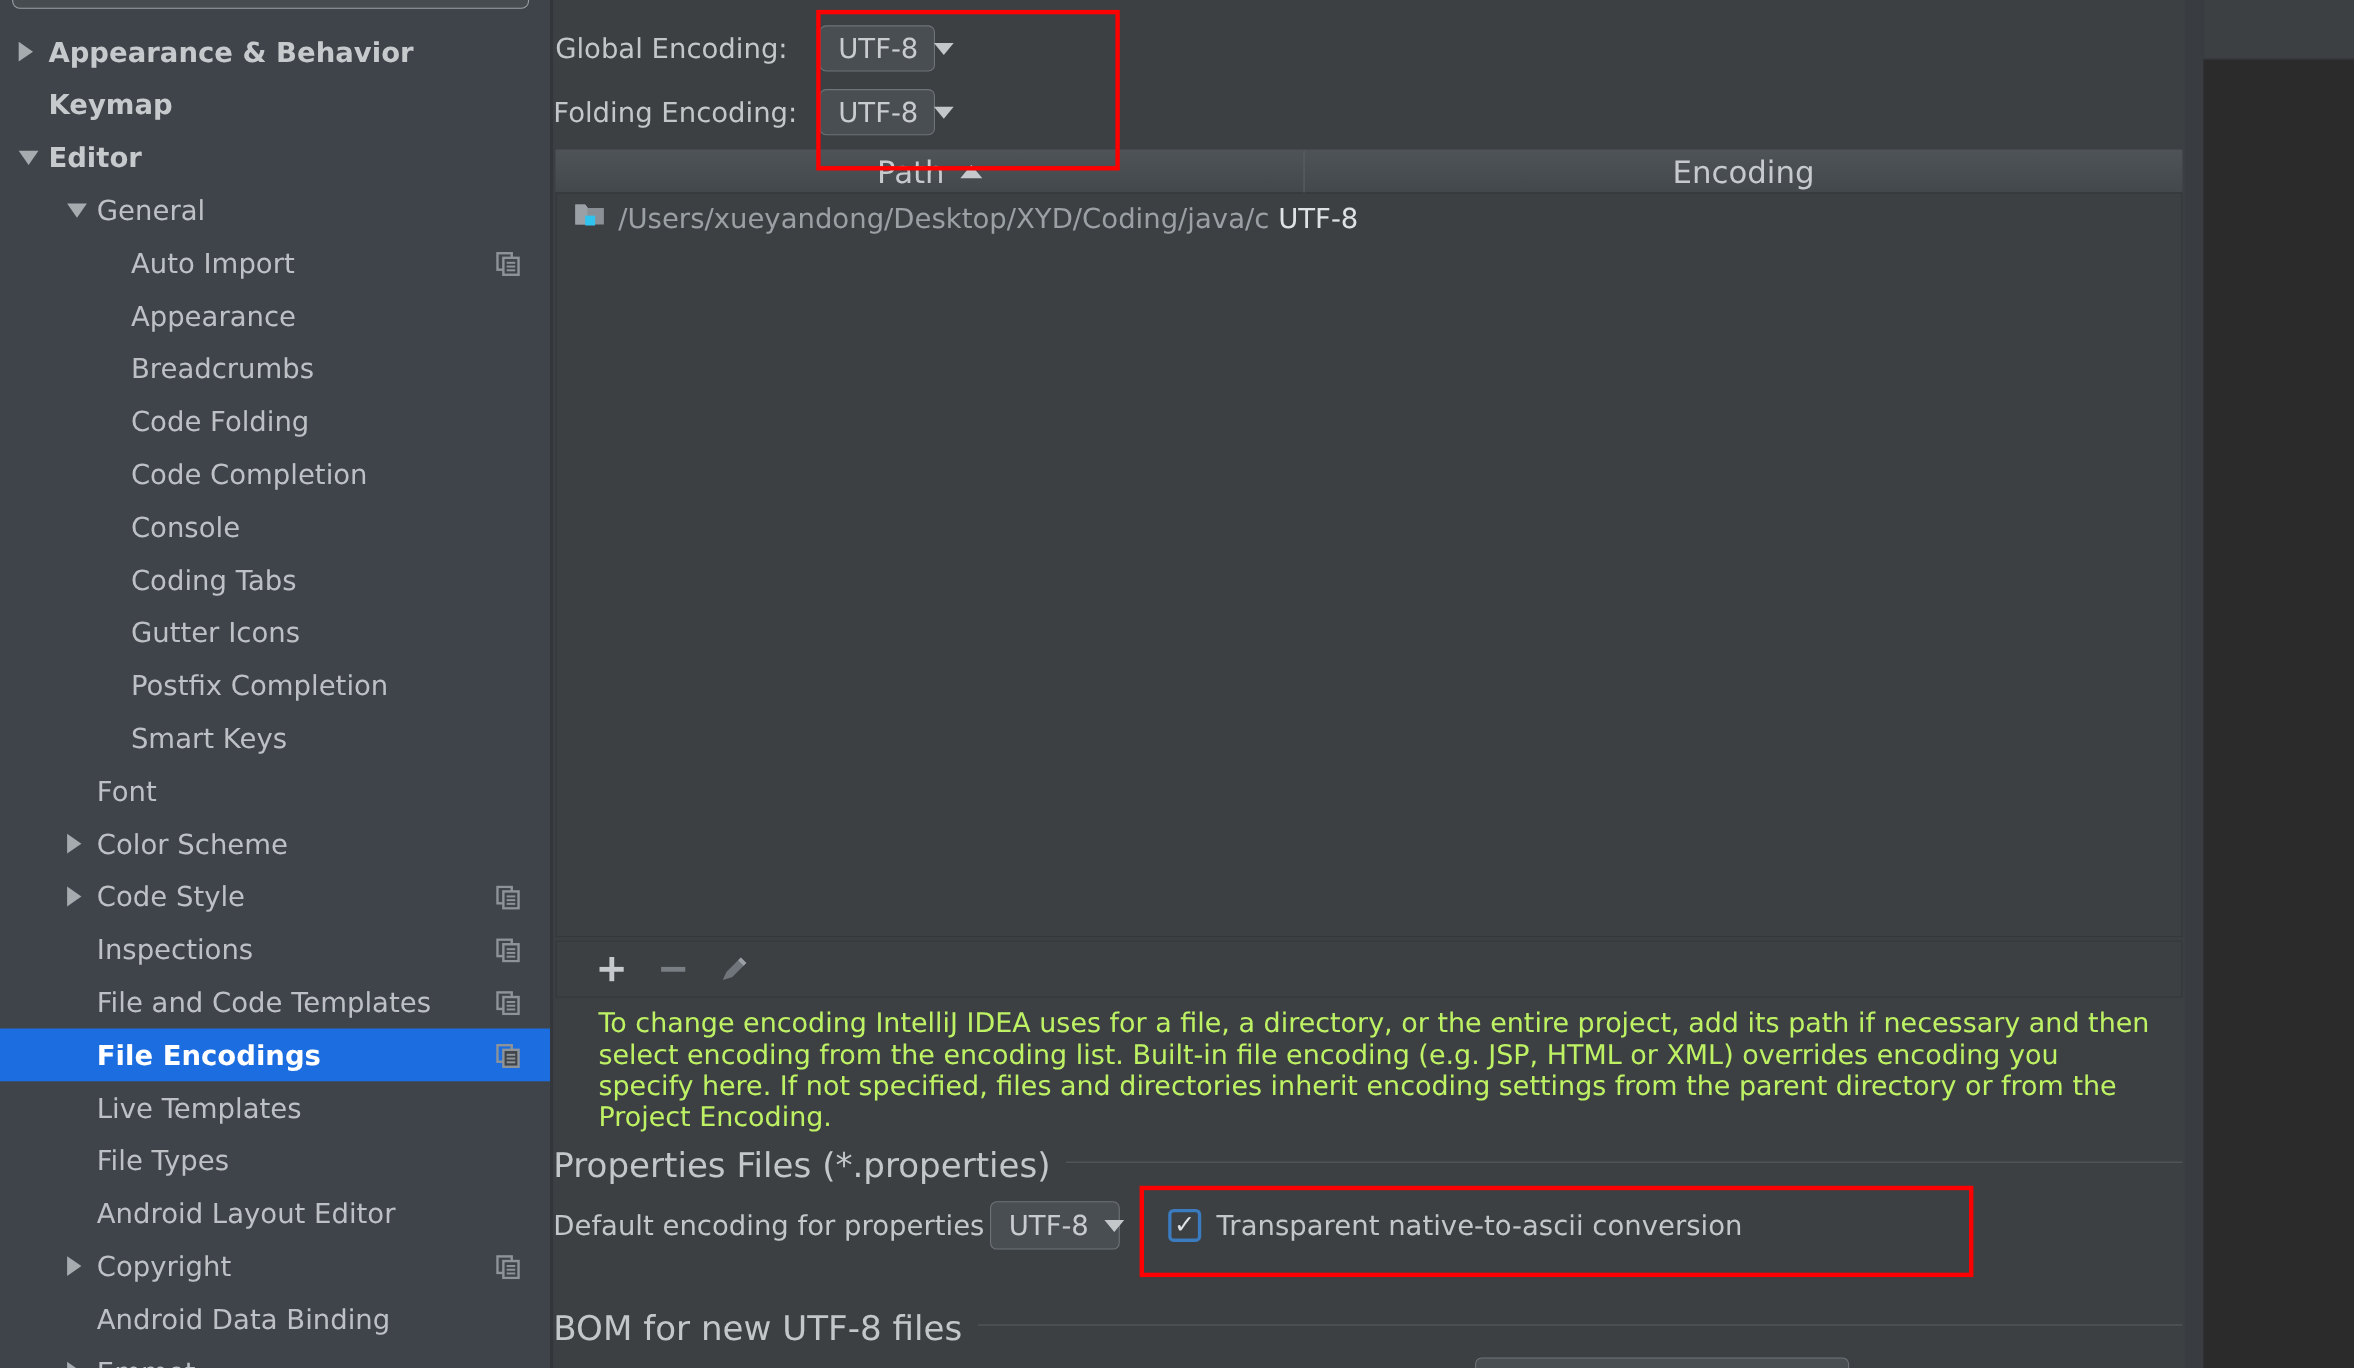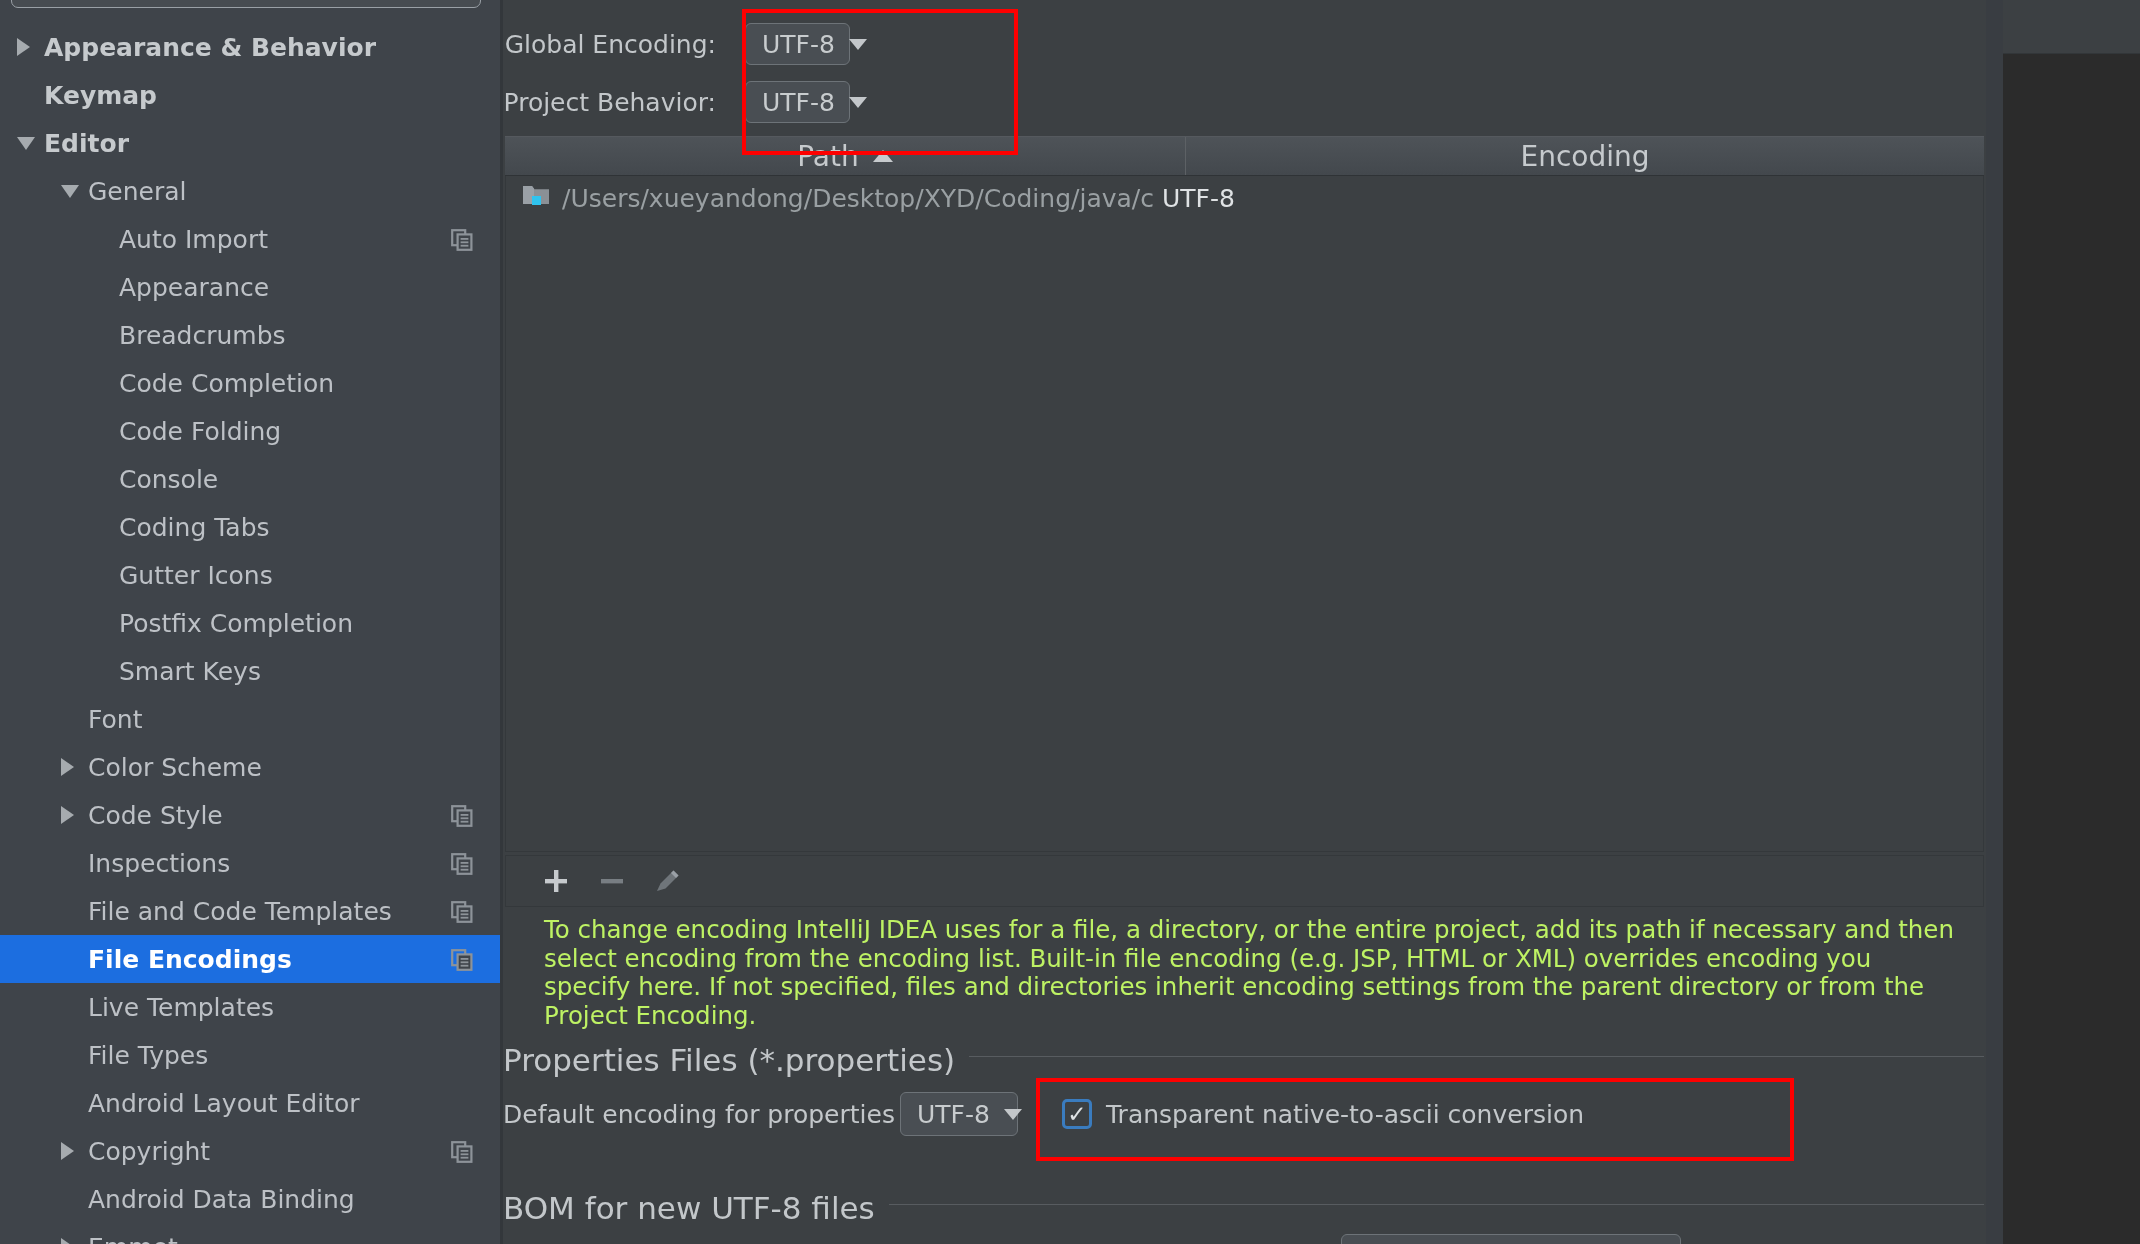--- a/index.html
+++ b/index.html
@@ -302,24 +302,24 @@
               <rect x="9.6" y="15.8" width="7.8" height="1.8" fill="#8d9399"></rect>
             </svg></span>
         </div>
         <div class="tree-row">
           <span class="tree-label" style="left: 119px;">Appearance</span>
         </div>
         <div class="tree-row">
           <span class="tree-label" style="left: 119px;">Breadcrumbs</span>
         </div>
         <div class="tree-row">
+          <span class="tree-label" style="left: 119px;">Code Folding</span>
+        </div>
+        <div class="tree-row">
           <span class="tree-label" style="left: 119px;">Code Completion</span>
-        </div>
-        <div class="tree-row">
-          <span class="tree-label" style="left: 119px;">Code Folding</span>
         </div>
         <div class="tree-row">
           <span class="tree-label" style="left: 119px;">Console</span>
         </div>
         <div class="tree-row">
           <span class="tree-label" style="left: 119px;">Coding Tabs</span>
         </div>
         <div class="tree-row">
           <span class="tree-label" style="left: 119px;">Gutter Icons</span>
         </div>
@@ -412,21 +412,21 @@
 
     <div class="form-row" style="left:0px; top:23px;">
       <div class="form-label" style="width:213px;">Global Encoding:</div>
       <div class="combo" style="width:105px; height:42px; margin-left:29px;">
         <span>UTF-8</span>
         <span class="caret"></span>
       </div>
     </div>
 
     <div class="form-row" style="left:0px; top:81px;">
-      <div class="form-label" style="width:213px;">Project Behavior:</div>
+      <div class="form-label" style="width:213px;">Folding Encoding:</div>
       <div class="combo" style="width:105px; height:42px; margin-left:29px;">
         <span>UTF-8</span>
         <span class="caret"></span>
       </div>
     </div>
 
     <div class="table-wrap">
       <div class="table-head">
         <div class="th path">
           <span>Path</span>

